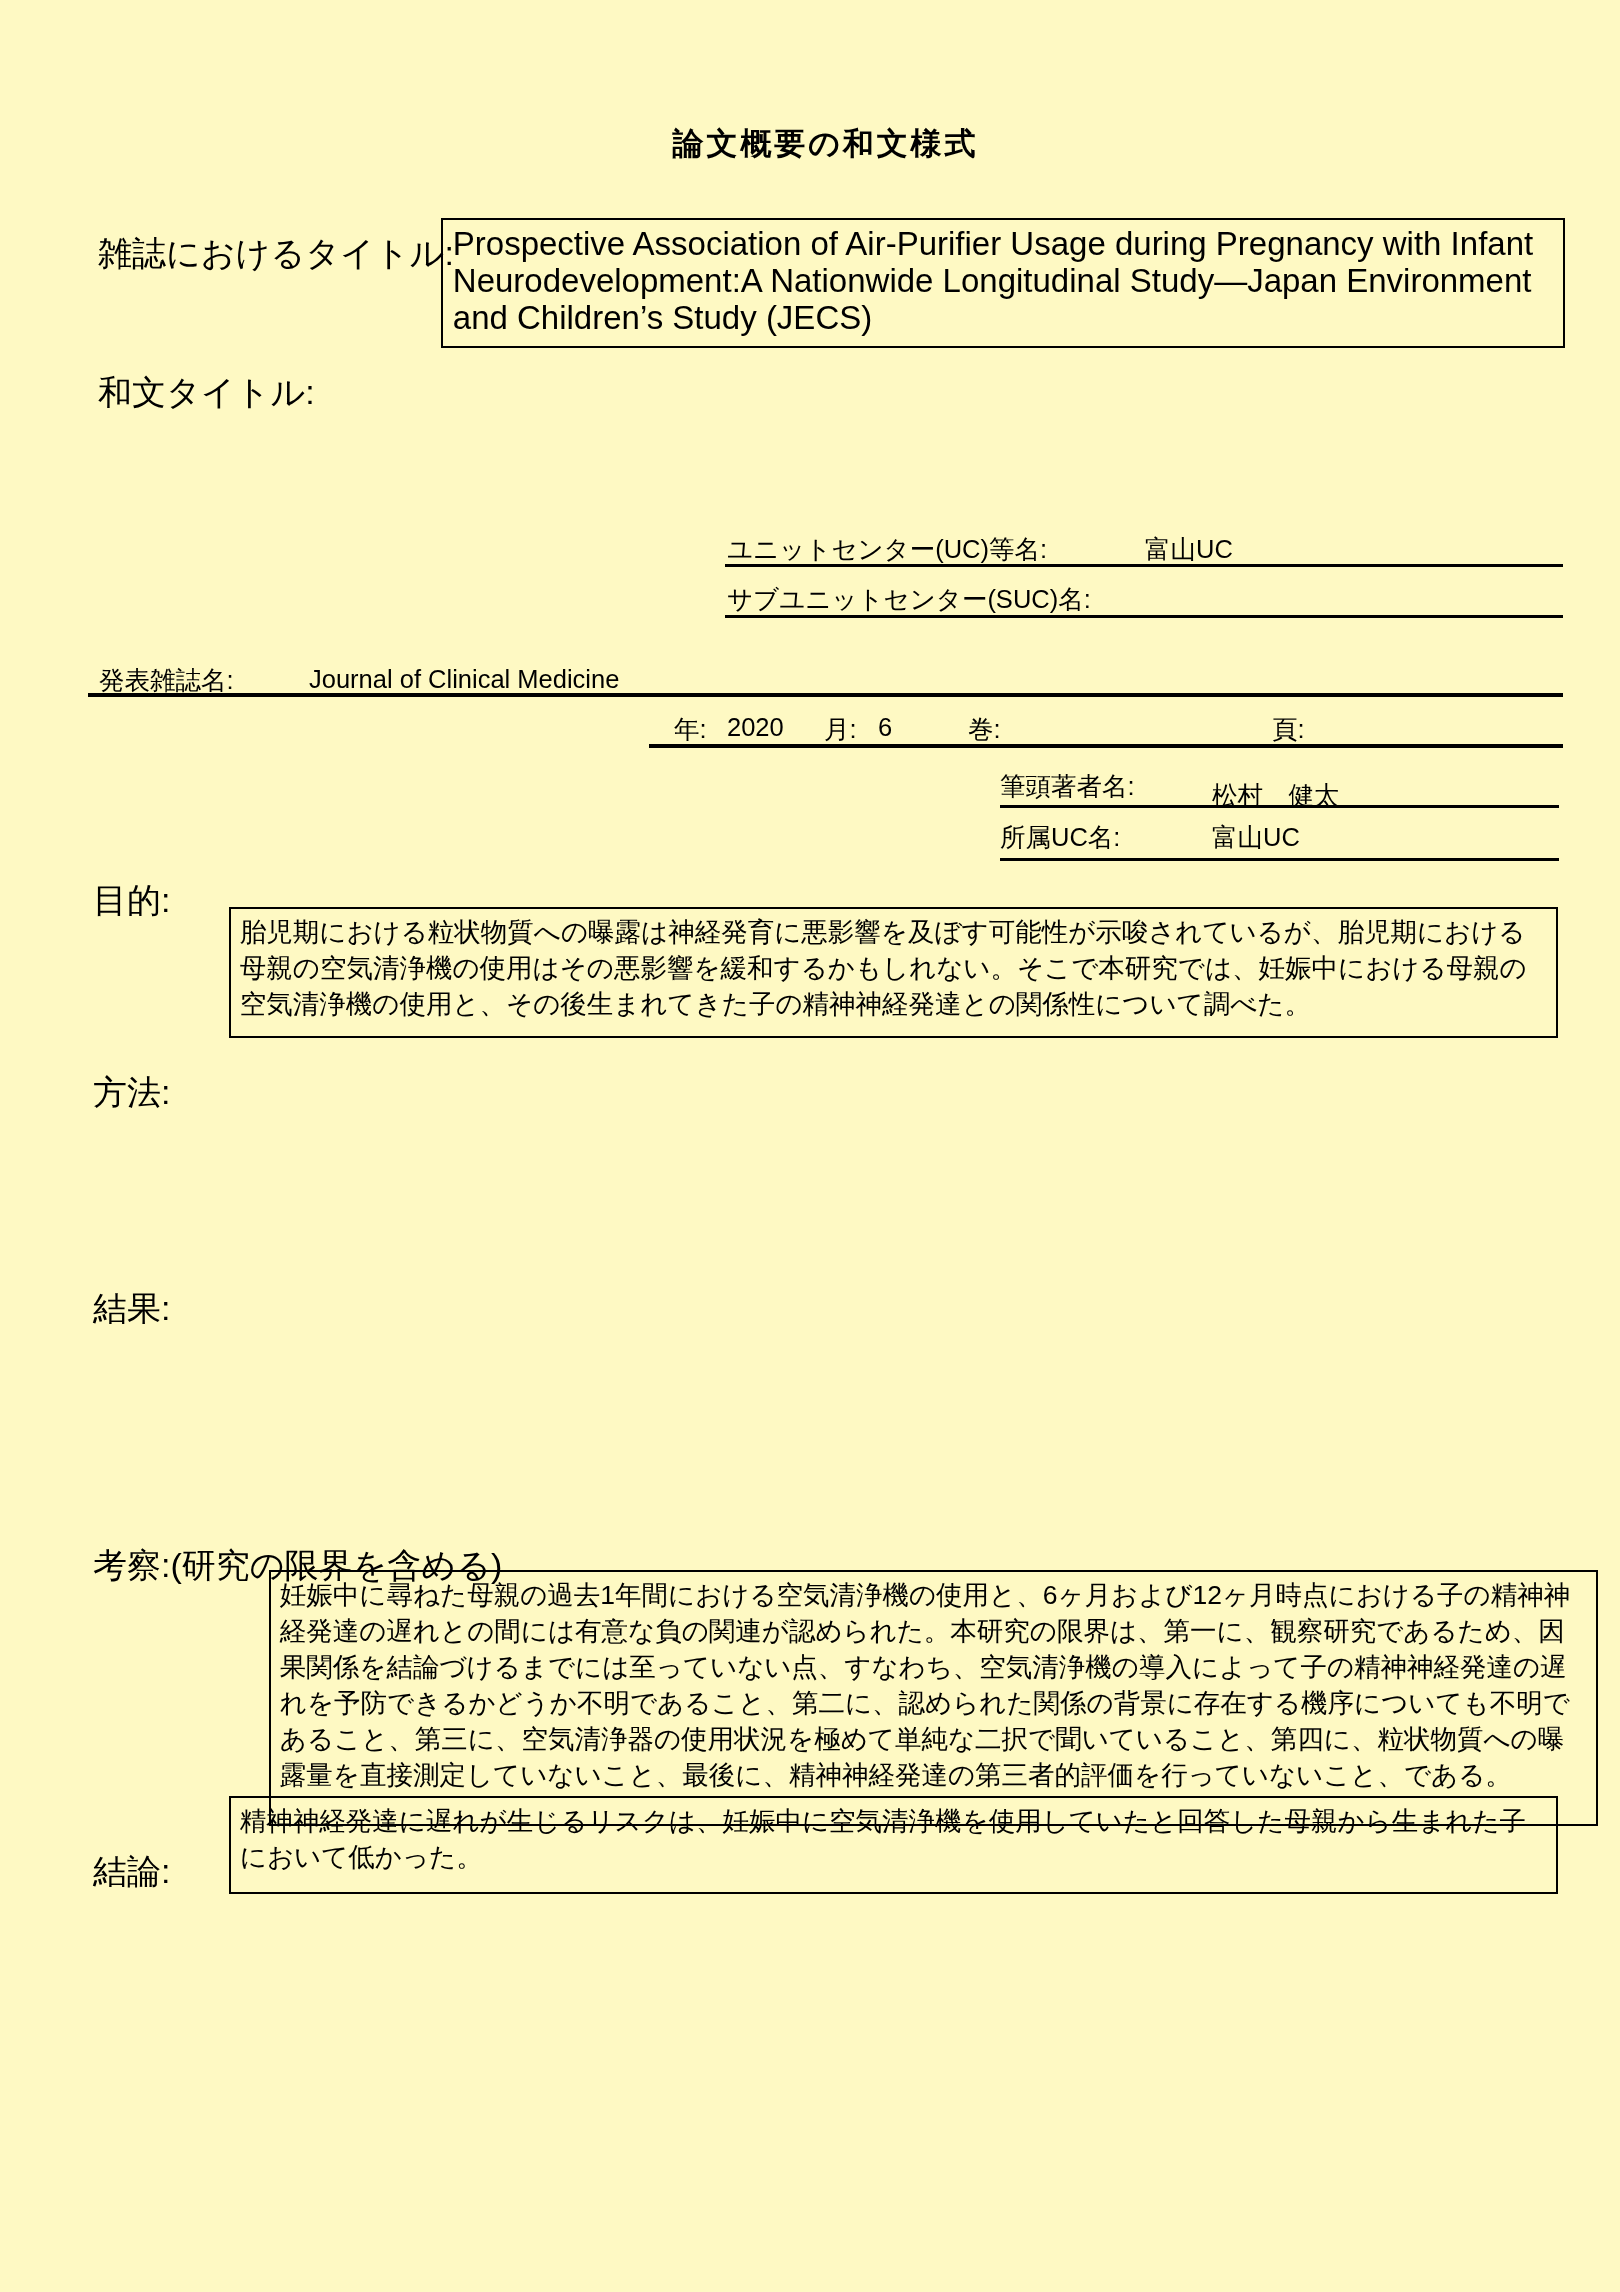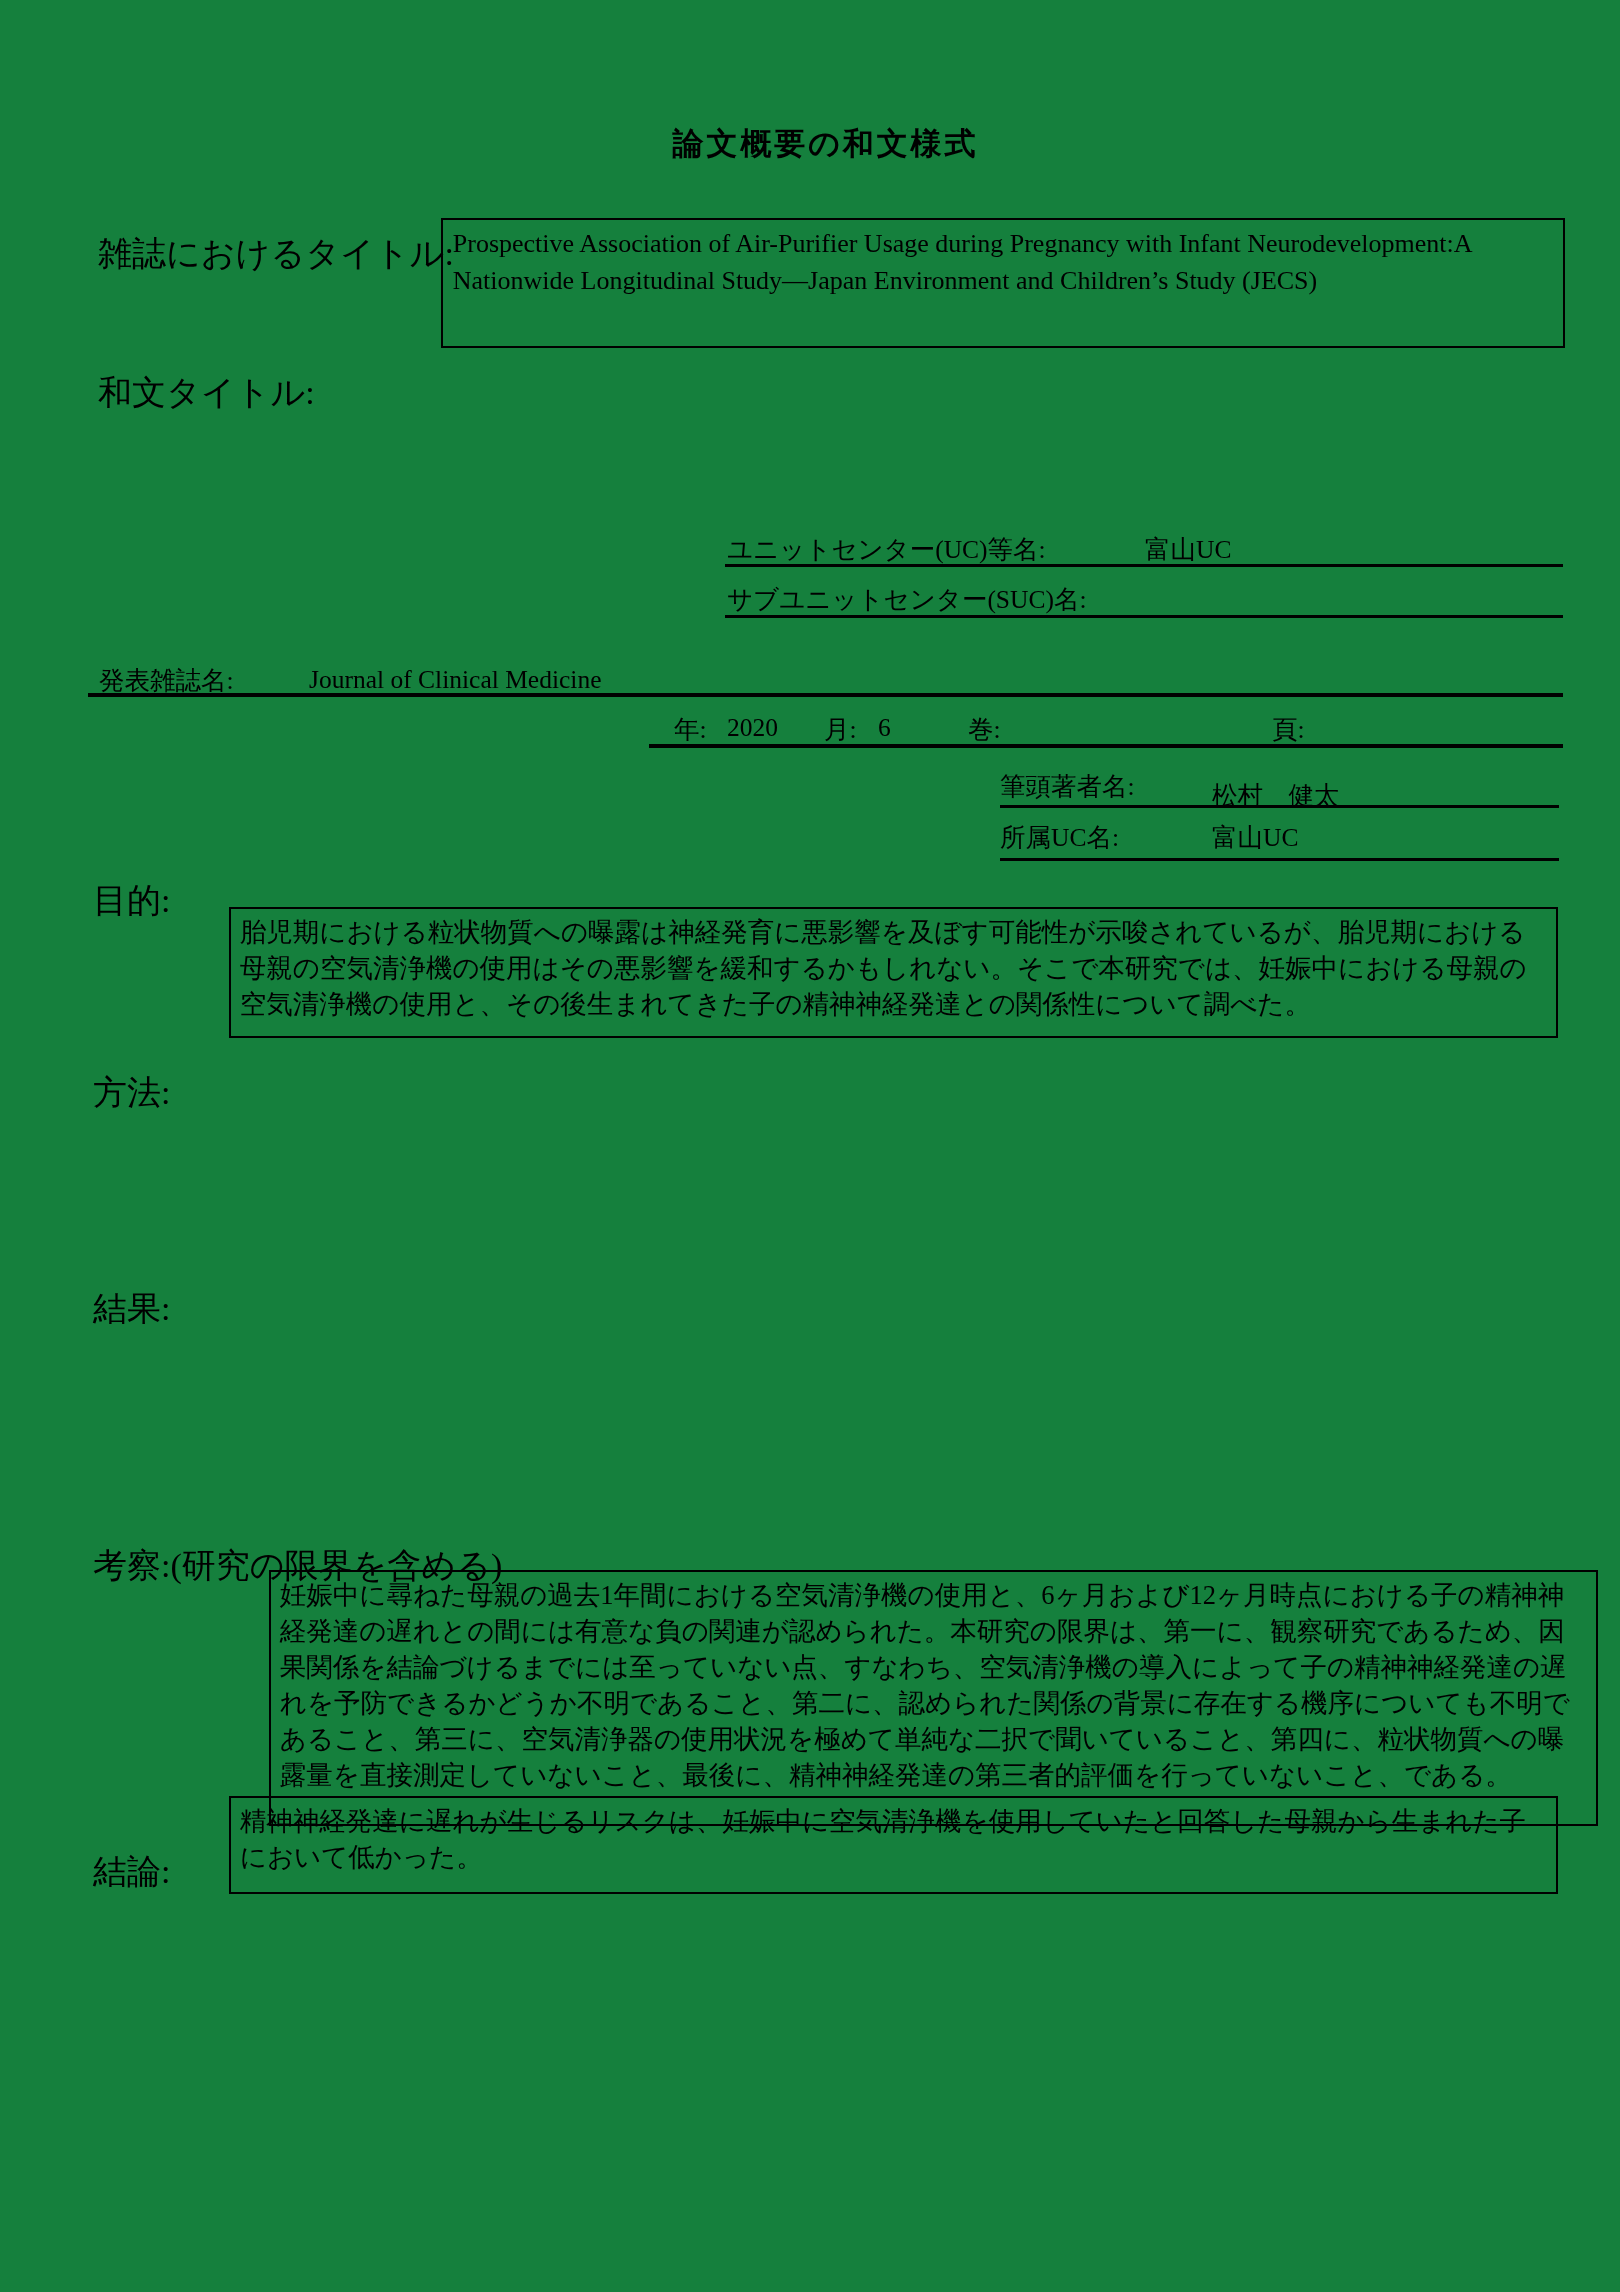--- a/index.html
+++ b/index.html
@@ -1,37 +1,37 @@
 <!DOCTYPE html>
 <html><head>
 <meta charset="utf-8">
 <style>
   html,body{margin:0;padding:0;background:#888;}
   .page{
     position:relative;
     width:1620px;height:2293px;
-    background:#15803d;
+    background:#fef9c3;
     margin:0 auto;
-    font-family:Liberation Serif, serif;
+    font-family:Liberation Sans, sans-serif;
     color:#000000;
     overflow:hidden;
   }
   .abs{position:absolute;}
   .form-title{
     left:88px;top:123px;width:1475px;
     text-align:center;
     font-size:31px;font-weight:bold;letter-spacing:2.9px;
     white-space:nowrap;
   }
   .lbl{font-size:34px;white-space:nowrap;}
   .small-lbl{font-size:25.5px;white-space:nowrap;}
   .val{font-size:25.5px;white-space:nowrap;}
   .titlebox{
     border:2px solid #000;
-    font-size:26px;line-height:37px;
+    font-size:33px;line-height:37px;
     padding:4.9px 9.8px;
     box-sizing:border-box;
     overflow:hidden;
   }
   .sectionbox{
     border:2.9px solid #000;
     font-size:26.5px;line-height:36px;
     padding:4.9px 8.8px;
     box-sizing:border-box;
     overflow:hidden;

